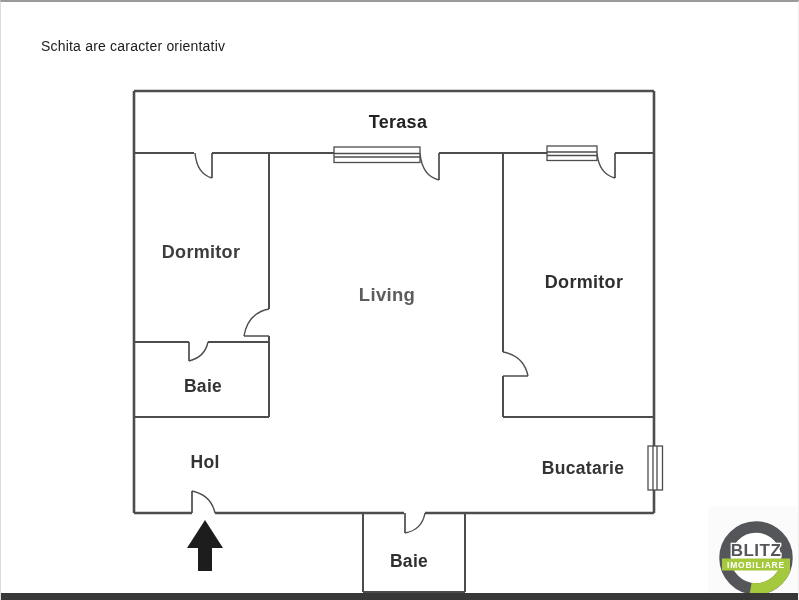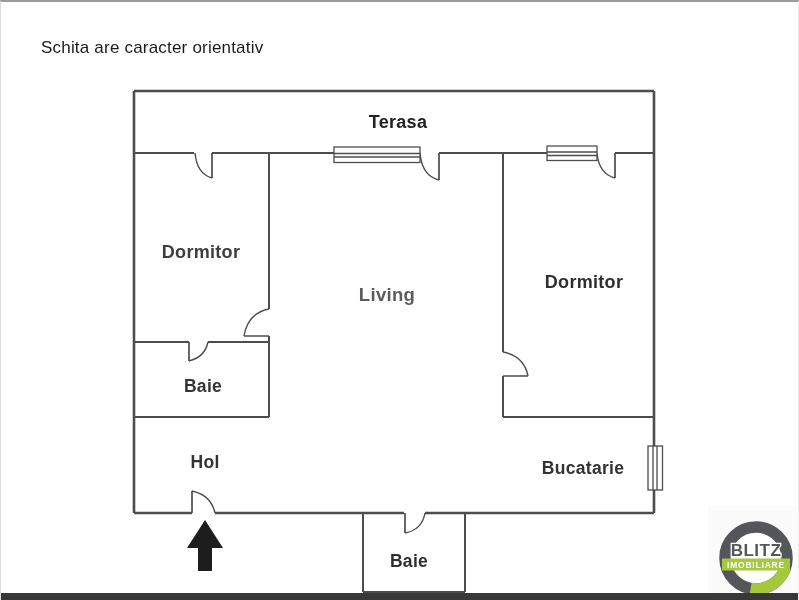--- a/index.html
+++ b/index.html
@@ -10,21 +10,21 @@
     font-family:"Liberation Sans", sans-serif;
     overflow:hidden;
     border-top:2px solid #9a9a9a;
     border-left:1px solid #dcdcdc;
     border-right:1px solid #ededed;
     box-sizing:border-box;
   }
   #disclaimer{
     position:absolute;
     left:40px;top:36px;
-    font-size:17px;
+    font-size:14px;
     color:#1b1b1b;
     letter-spacing:0.2px;
   }
   #plan-svg{position:absolute;left:0;top:0;}
   #bottom-bar{
     position:absolute;left:0;bottom:0;
     width:100%;height:7px;
     background:#383838;
   }
   .room-label{

